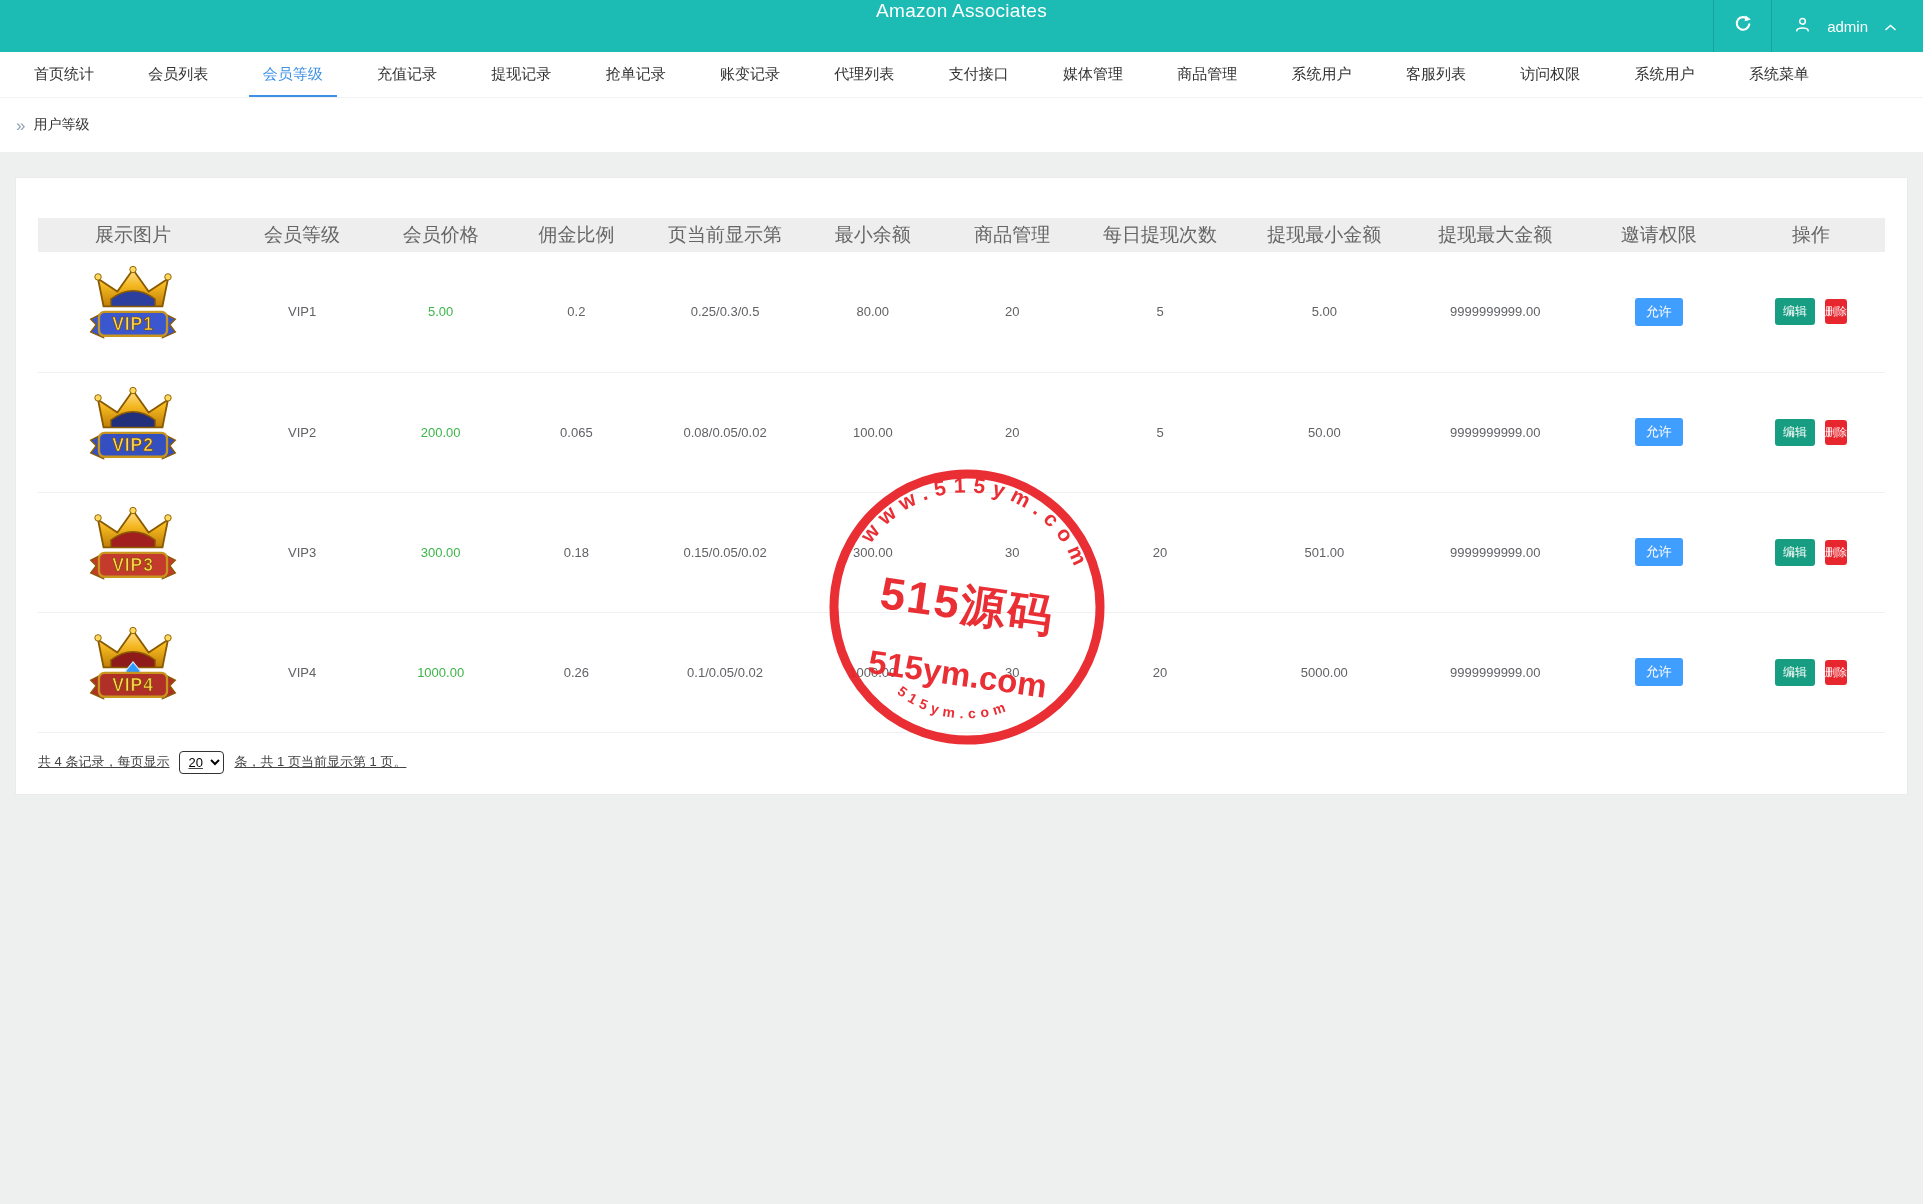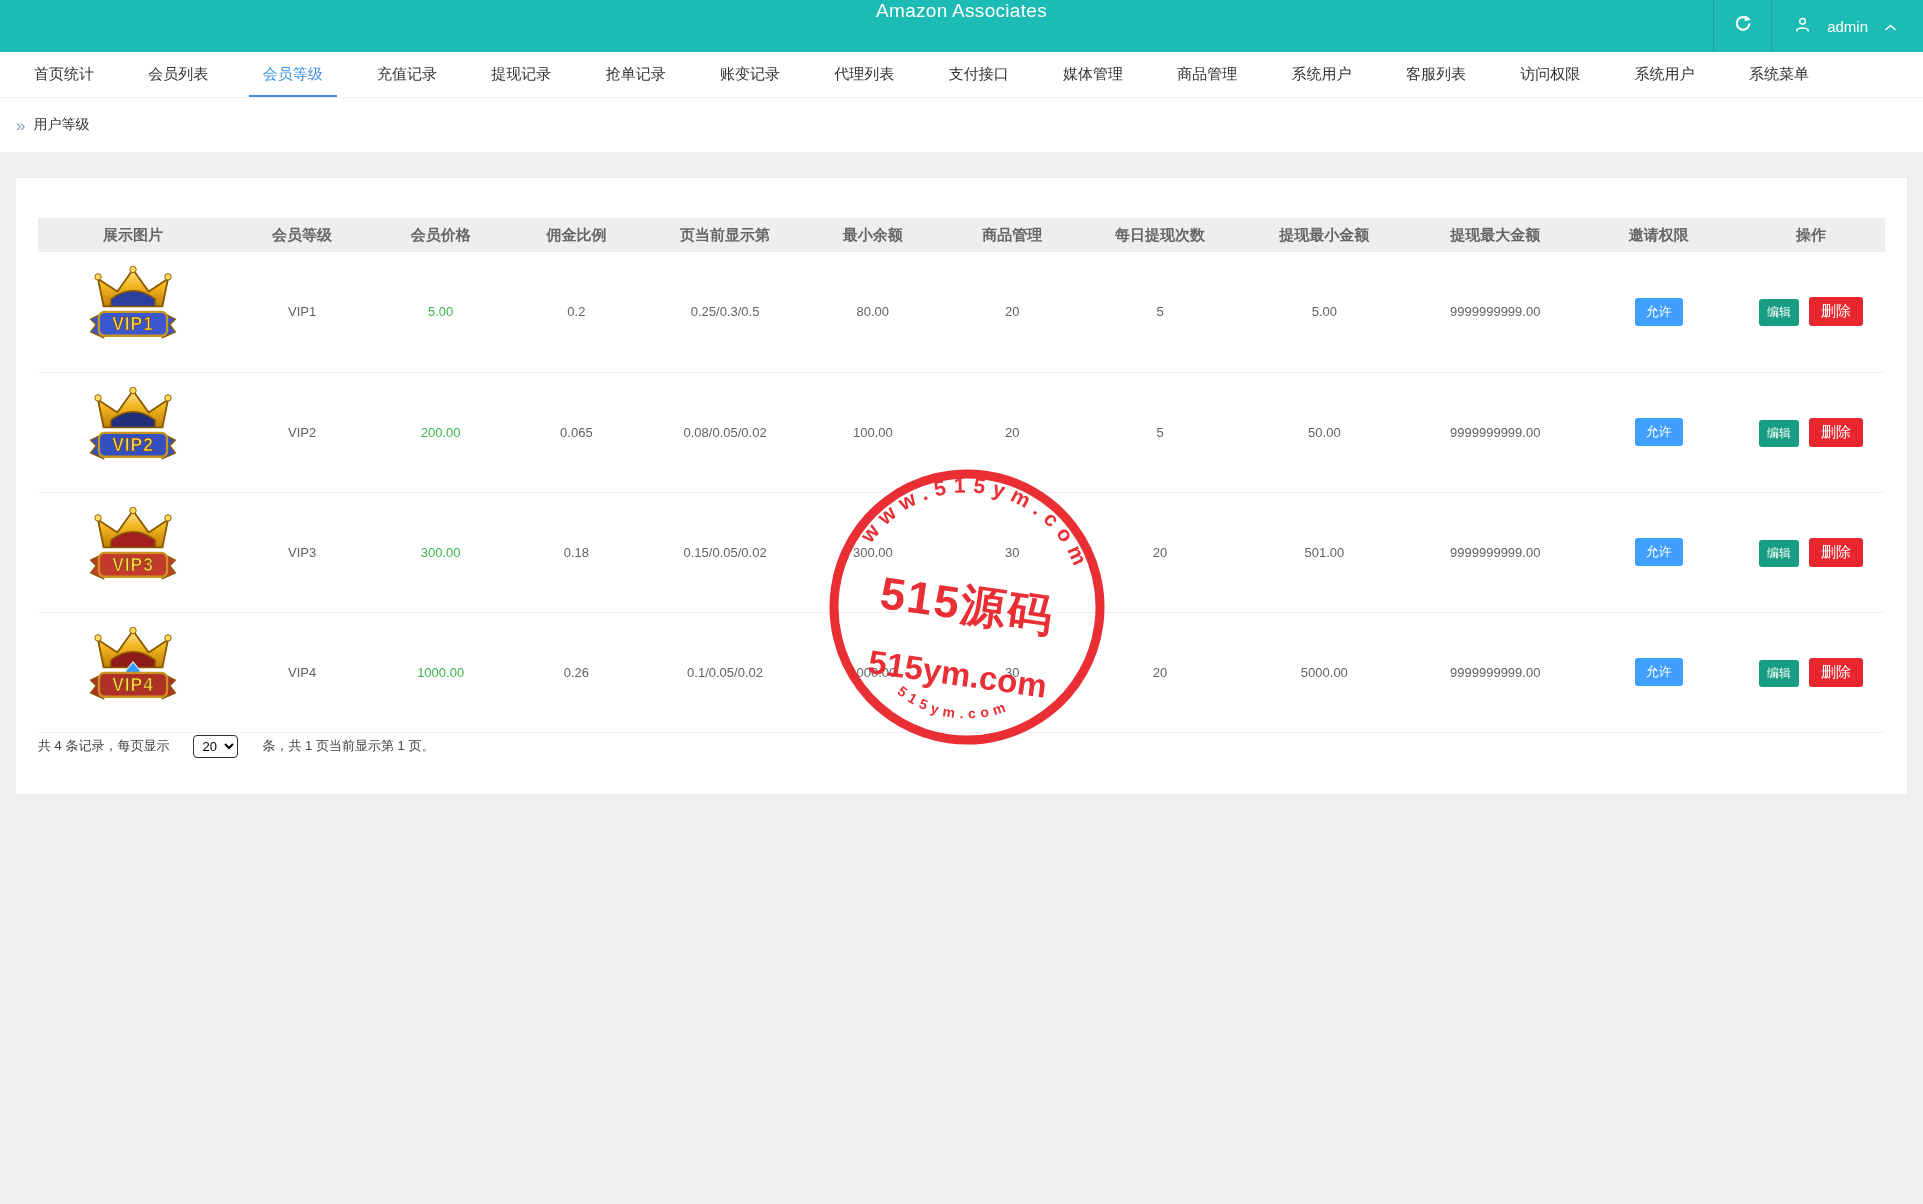--- a/index.html
+++ b/index.html
@@ -102,22 +102,22 @@
     padding: 40px 22px 0 22px;
   }
   table {
     width: 100%;
     border-collapse: collapse;
     table-layout: fixed;
   }
   thead th {
     background: #eeeeee;
     height: 34px;
-    font-size: 15px;
-    font-weight: 700;
+    font-size: 19px;
+    font-weight: 400;
     color: #666;
     text-align: center;
   }
   tbody td {
     height: 120px;
     text-align: center;
     vertical-align: middle;
     font-size: 13px;
     color: #606266;
     border-bottom: 1px solid #f0f0f0;
@@ -127,29 +127,30 @@
   .btn {
     display: inline-block;
     border: none;
     color: #fff;
     border-radius: 3px;
     cursor: pointer;
     font-family: Liberation Serif, serif;
   }
   .btn-allow { background: var(--allow-btn, #409eff); font-size: 13px; padding: 5px 11px; }
   .btn-edit { background: var(--edit-btn, #179d82); font-size: 12px; padding: 5px 8px; margin-right: 10px; }
-  .btn-delete { background: var(--delete-btn, #e8262d); font-size: 15px; padding: 5px 12px; }
+  .btn-delete { background: var(--delete-btn, #e8262d); font-size: 11px; padding: 5px 0; }
   
   .pagination {
-    margin-top: 2px;
+    margin-top: 18px;
     font-size: 13px;
     color: #444;
     display: flex;
     align-items: center;
-    gap: 24px;
+    gap: 10px;
+    text-decoration: underline;
   }
   .pagination select {
     font-size: 13px;
     padding: 2px 4px;
     border: 1px solid #333;
     border-radius: 4px;
     background: #fff;
     font-family: inherit;
   }
   

